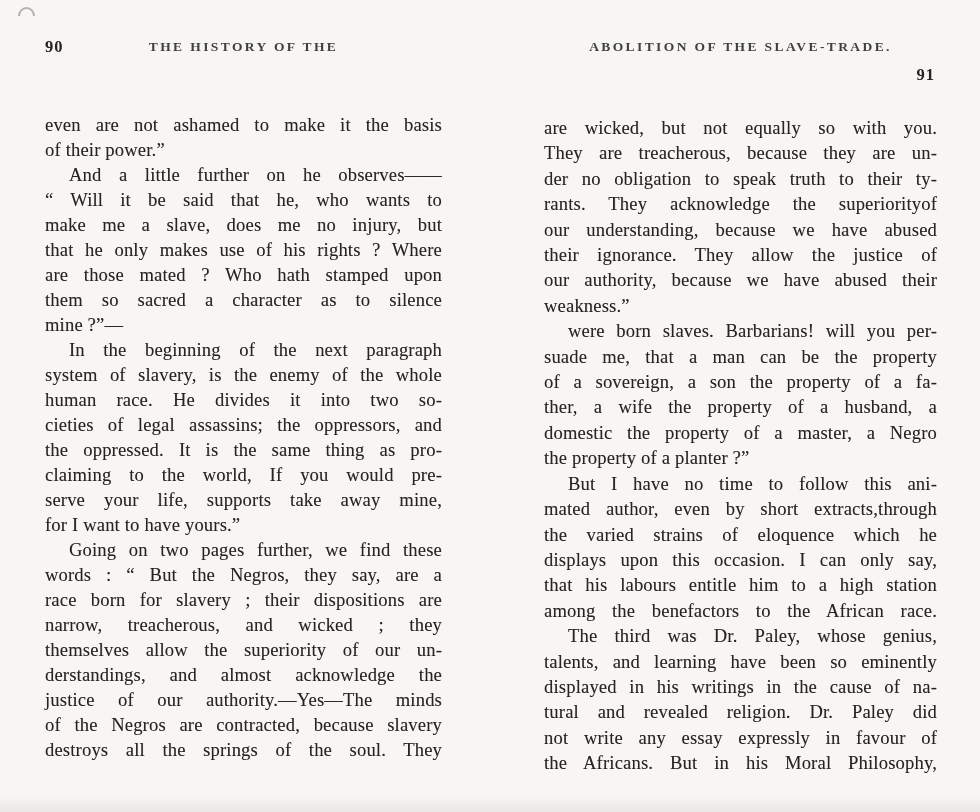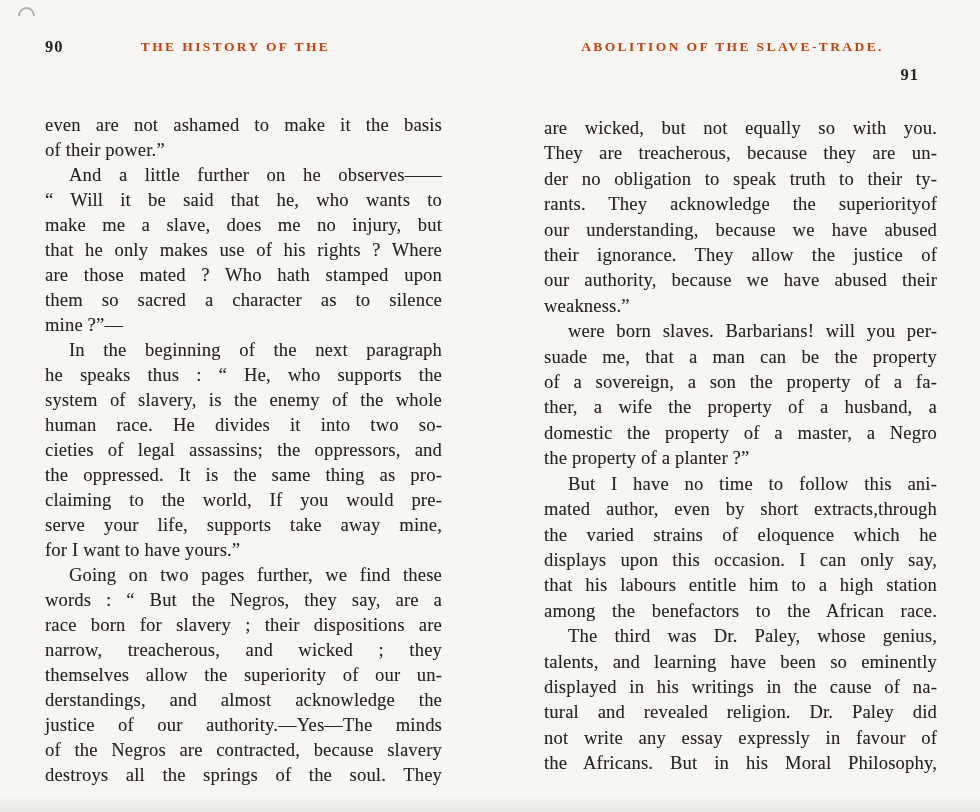--- a/index.html
+++ b/index.html
@@ -19,27 +19,27 @@
     width: 13px; height: 7px;
     border: 2px solid #a3a2a0; border-bottom: none;
     border-radius: 50% 50% 0 0 / 100% 100% 0 0;
     opacity: .8;
   }
 
   .page { position: absolute; top: 0; bottom: 0; }
   .page.left  { left: 45px;  width: 397px; }
   .page.right { left: 544px; width: 393px; }
 
-  .running-head { position: absolute; top: 37px; left: 0; right: 16px; height: 20px; font-family: Liberation Serif, serif; }
+  .running-head { position: absolute; top: 37px; left: 0; right: 0; height: 20px; font-family: Liberation Serif, serif; }
   .running-head .title {
     position: absolute; left: 0; right: 0; top: 2px;
     text-align: center;
     font-weight: bold; font-size: 13.5px; letter-spacing: 2.4px;
     white-space: nowrap;
-    color: #c2410c;
+    color: #404040;
   }
   .pagenum {
     position: absolute; top: 0;
     font-weight: bold; font-size: 16.5px; letter-spacing: 1px;
   }
   .pagenum.num-left  { left: 0; }
   .pagenum.num-right { right: 2px; margin-top: 28px; }
 
   .body { position: absolute; left: 0; right: 0; }
   .page.left  .body { top: 69px;  line-height: 25px;   }
@@ -85,21 +85,20 @@
             <div class="line">And a little further on he observes——</div>
             <div class="line">“ Will it be said that he, who wants to</div>
             <div class="line">make me a slave, does me no injury, but</div>
             <div class="line">that he only makes use of his rights ? Where</div>
             <div class="line">are those mated ? Who hath stamped upon</div>
             <div class="line">them so sacred a character as to silence</div>
             <div class="line last">mine ?”—</div>
           </div>
           <div class="para indent">
             <div class="line">In the beginning of the next paragraph</div>
-            <div class="line">he speaks thus : “ He, who supports the</div>
             <div class="line">system of slavery, is the enemy of the whole</div>
             <div class="line">human race. He divides it into two so-</div>
             <div class="line">cieties of legal assassins; the oppressors, and</div>
             <div class="line">the oppressed. It is the same thing as pro-</div>
             <div class="line">claiming to the world, If you would pre-</div>
             <div class="line">serve your life, supports take away mine,</div>
             <div class="line last">for I want to have yours.”</div>
           </div>
           <div class="para indent">
             <div class="line">Going on two pages further, we find these</div>

